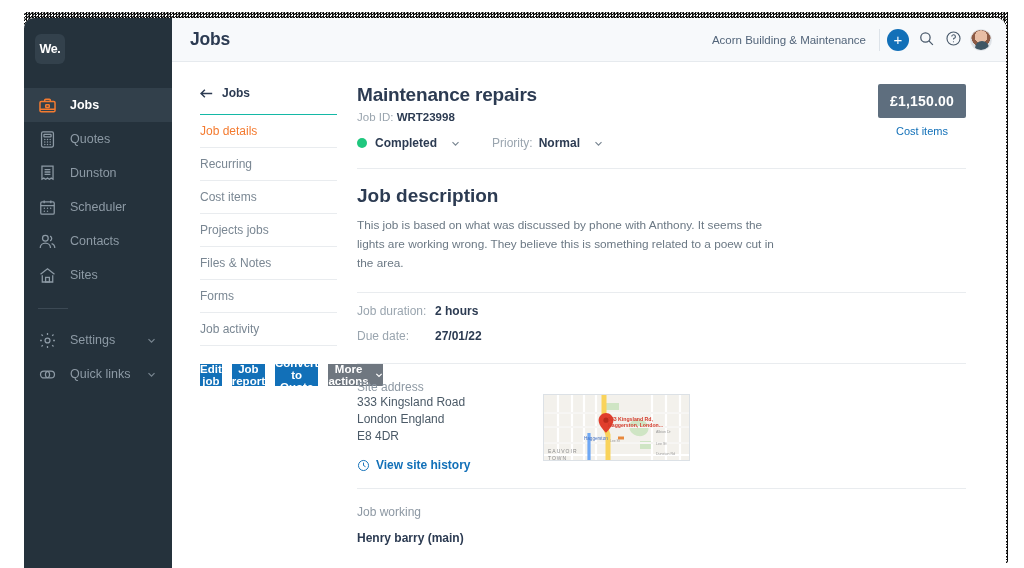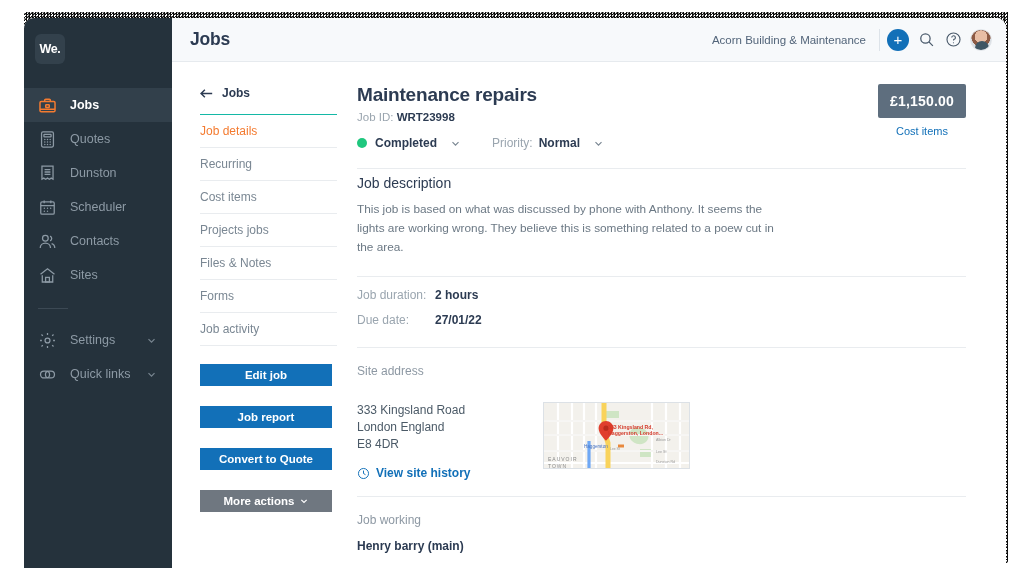--- a/index.html
+++ b/index.html
@@ -103,21 +103,21 @@
 
   .topbar {
     height: 44px;
     background: #F7F9FB;
     border-bottom: 1px solid #E6EAEE;
     display: flex; align-items: center;
     padding: 0 14px 0 18px;
     flex: 0 0 44px;
   }
   .page-title { font-size: 17.5px; font-weight: bold; color: #2C3B52; letter-spacing: -.2px; }
-  .topbar-right { margin-left: auto; display: flex; align-items: center; gap: 7px; }
+  .topbar-right { margin-left: auto; display: flex; gap: 7px; }
   .org-name {
     font-size: 11.5px; color: #53657A;
     padding-right: 13px;
     border-right: 1px solid #DDE3E9;
     line-height: 22px;
   }
   .plus-btn {
     width: 22px; height: 22px; border-radius: 50%;
     background: #1270B8; color: #fff;
     display: flex; align-items: center; justify-content: center;
@@ -151,21 +151,21 @@
   }
   .back-link svg { width: 13px; height: 11px; display: block; }
   .subnav-list { width: 137px; border-top: 1px solid #14b8a6; }
   .subnav-item {
     font-size: 12px; color: #7A8793;
     padding: 9px 0 9px 0;
     border-bottom: 1px solid #E9ECEF;
     cursor: pointer;
   }
   .subnav-item.active { color: #F47B30; }
-  .actions { margin-top: 18px; width: 132px; display: flex; flex-direction: column; gap: 20px; }
+  .actions { margin-top: 18px; width: 132px; display: flex; gap: 10px; }
   .btn {
     height: 22px; border: none; cursor: pointer;
     font-size: 11.5px; font-weight: bold; color: #fff;
     font-family: "Liberation Sans", sans-serif;
     display: flex; align-items: center; justify-content: center; gap: 6px;
   }
   .btn.primary { background: #1270B8; }
   .btn.secondary { background: #6F7780; }
   .btn .chev svg { width: 8px; height: 8px; }
 
@@ -191,29 +191,29 @@
   .price-badge {
     background: #5E6E7E; color: #fff;
     font-size: 14px; font-weight: bold;
     padding: 9px 12px; border-radius: 2px;
     letter-spacing: .2px; min-width: 76px;
   }
   .cost-link { font-size: 11px; color: #1270B8; margin-top: 7px; cursor: pointer; }
 
   .rule { height: 1px; background: #E9ECEF; margin: 18px 0 0 0; }
 
-  .sec-title { font-size: 14px; font-weight: normal; color: #2C3B52; margin-top: 6px; }
+  .sec-title { font-size: 19px; font-weight: bold; color: #2C3B52; margin-top: 16px; }
   .sec-label { font-size: 12px; color: #8D98A3; margin-top: 16px; }
   .desc { font-size: 11.8px; color: #6B7884; line-height: 1.62; margin-top: 9px; max-width: 425px; }
 
   .kv { display: flex; font-size: 12px; margin-top: 11px; }
   .kv .k { color: #9AA5AF; width: 78px; flex: 0 0 78px; }
   .kv .v { color: #2C3B52; font-weight: bold; }
 
-  .addr-row { display: flex; margin-top: 24px; gap: 36px; }
+  .addr-row { display: flex; margin-top: 0; gap: 36px; }
   .addr-text { width: 150px; flex: 0 0 150px; }
   .addr-line { font-size: 12px; color: #4B5A67; line-height: 1.42; }
   .hist-link {
     display: flex; align-items: center; gap: 6px;
     color: #1270B8; font-size: 12px; font-weight: bold;
     margin-top: 13px; cursor: pointer;
   }
   .hist-link svg { width: 13px; height: 13px; display: block; }
 
   

